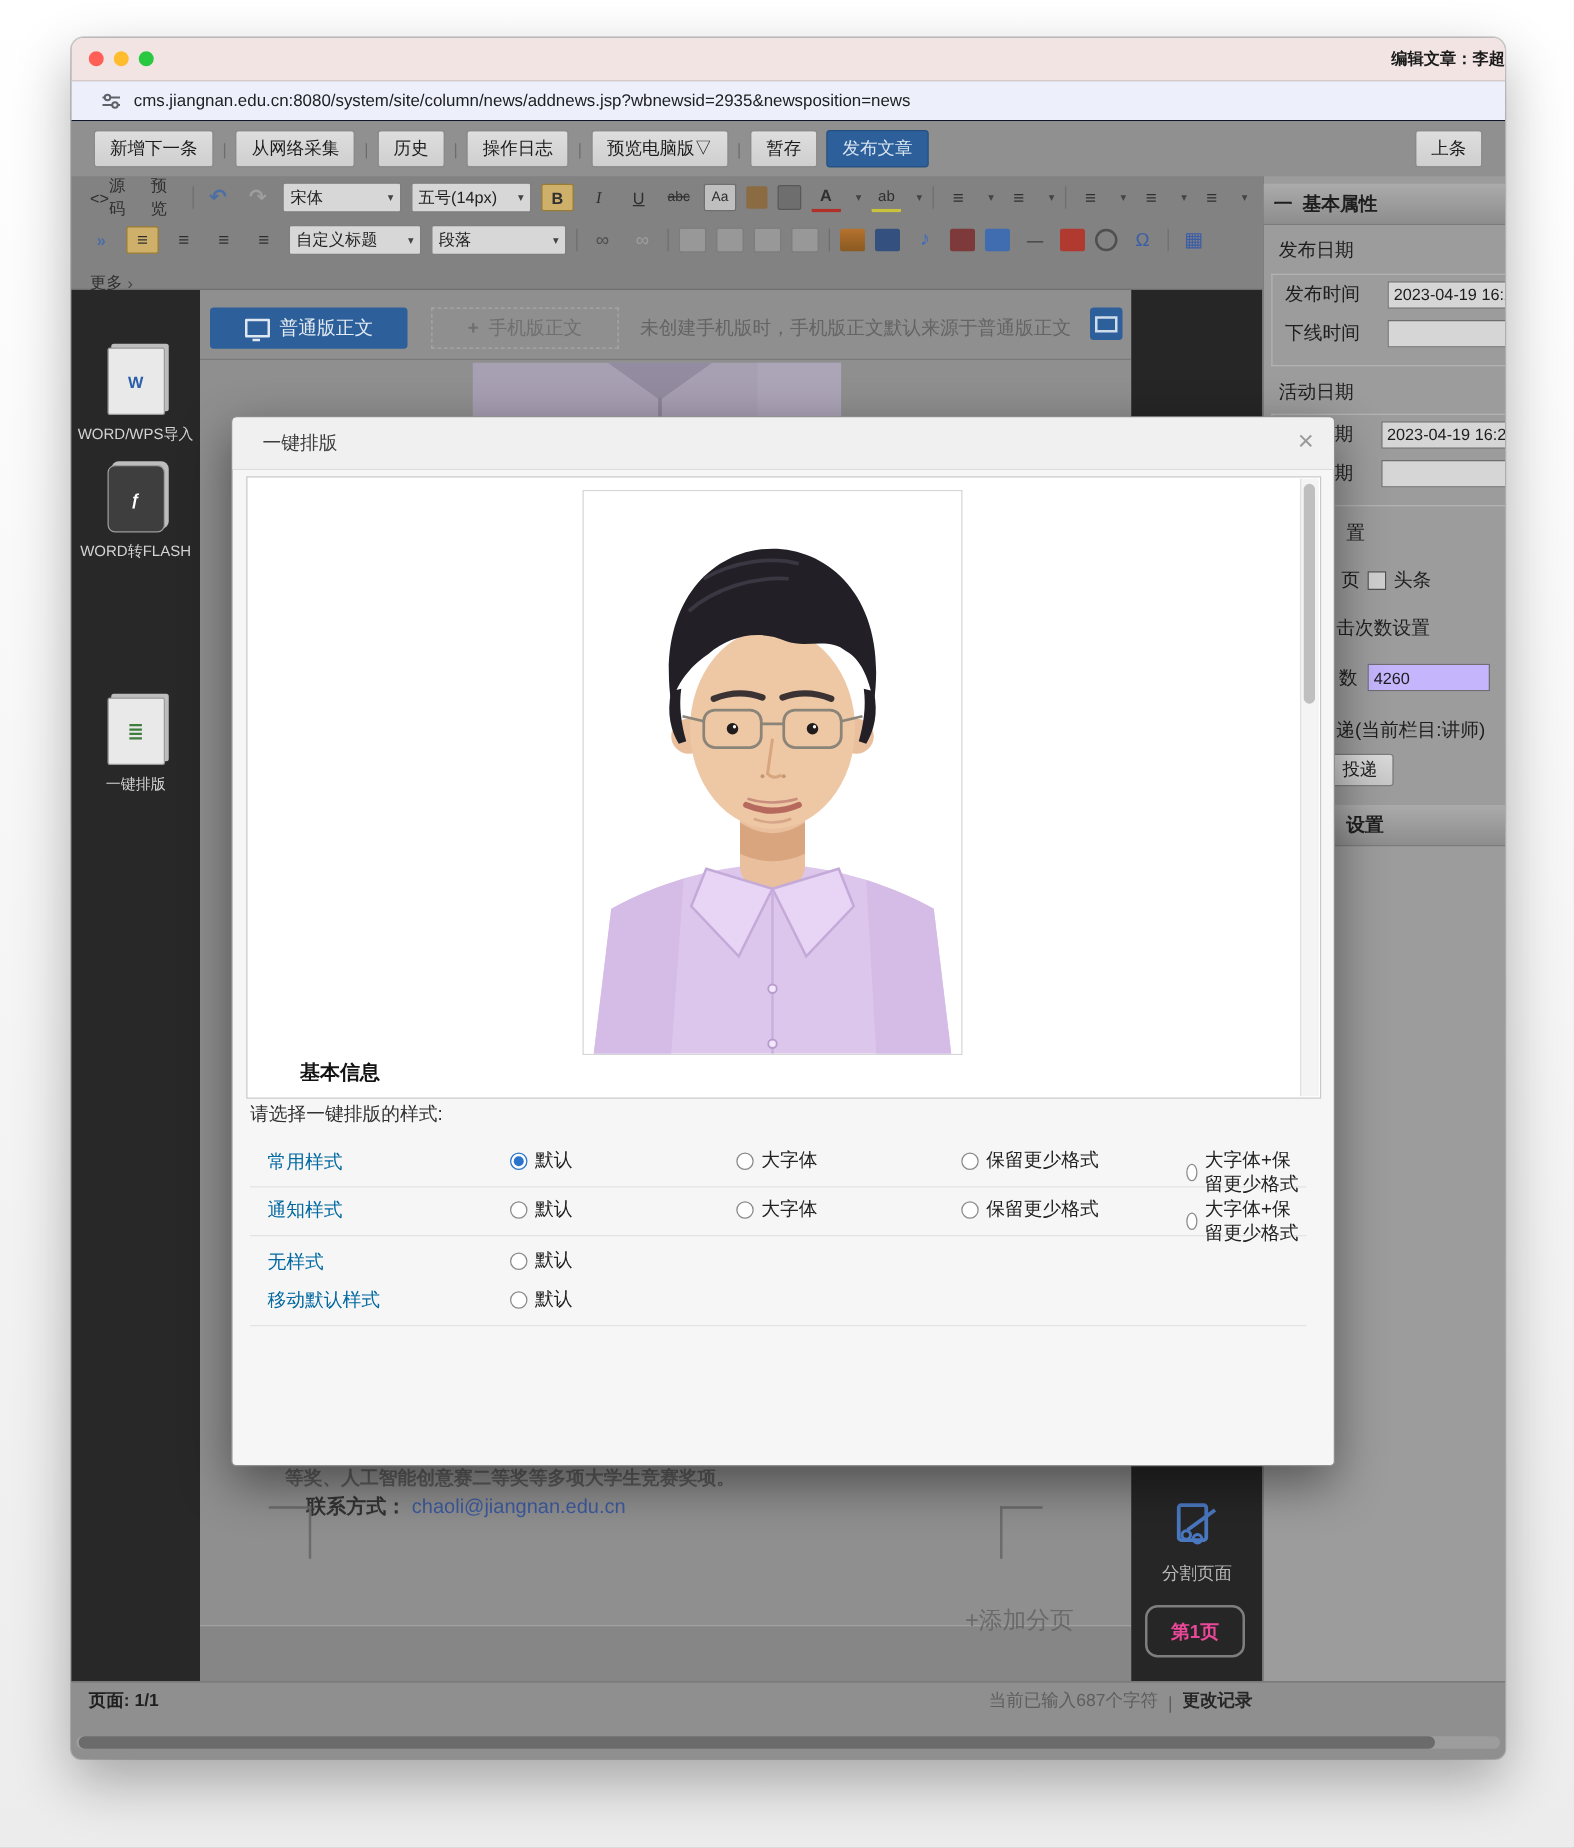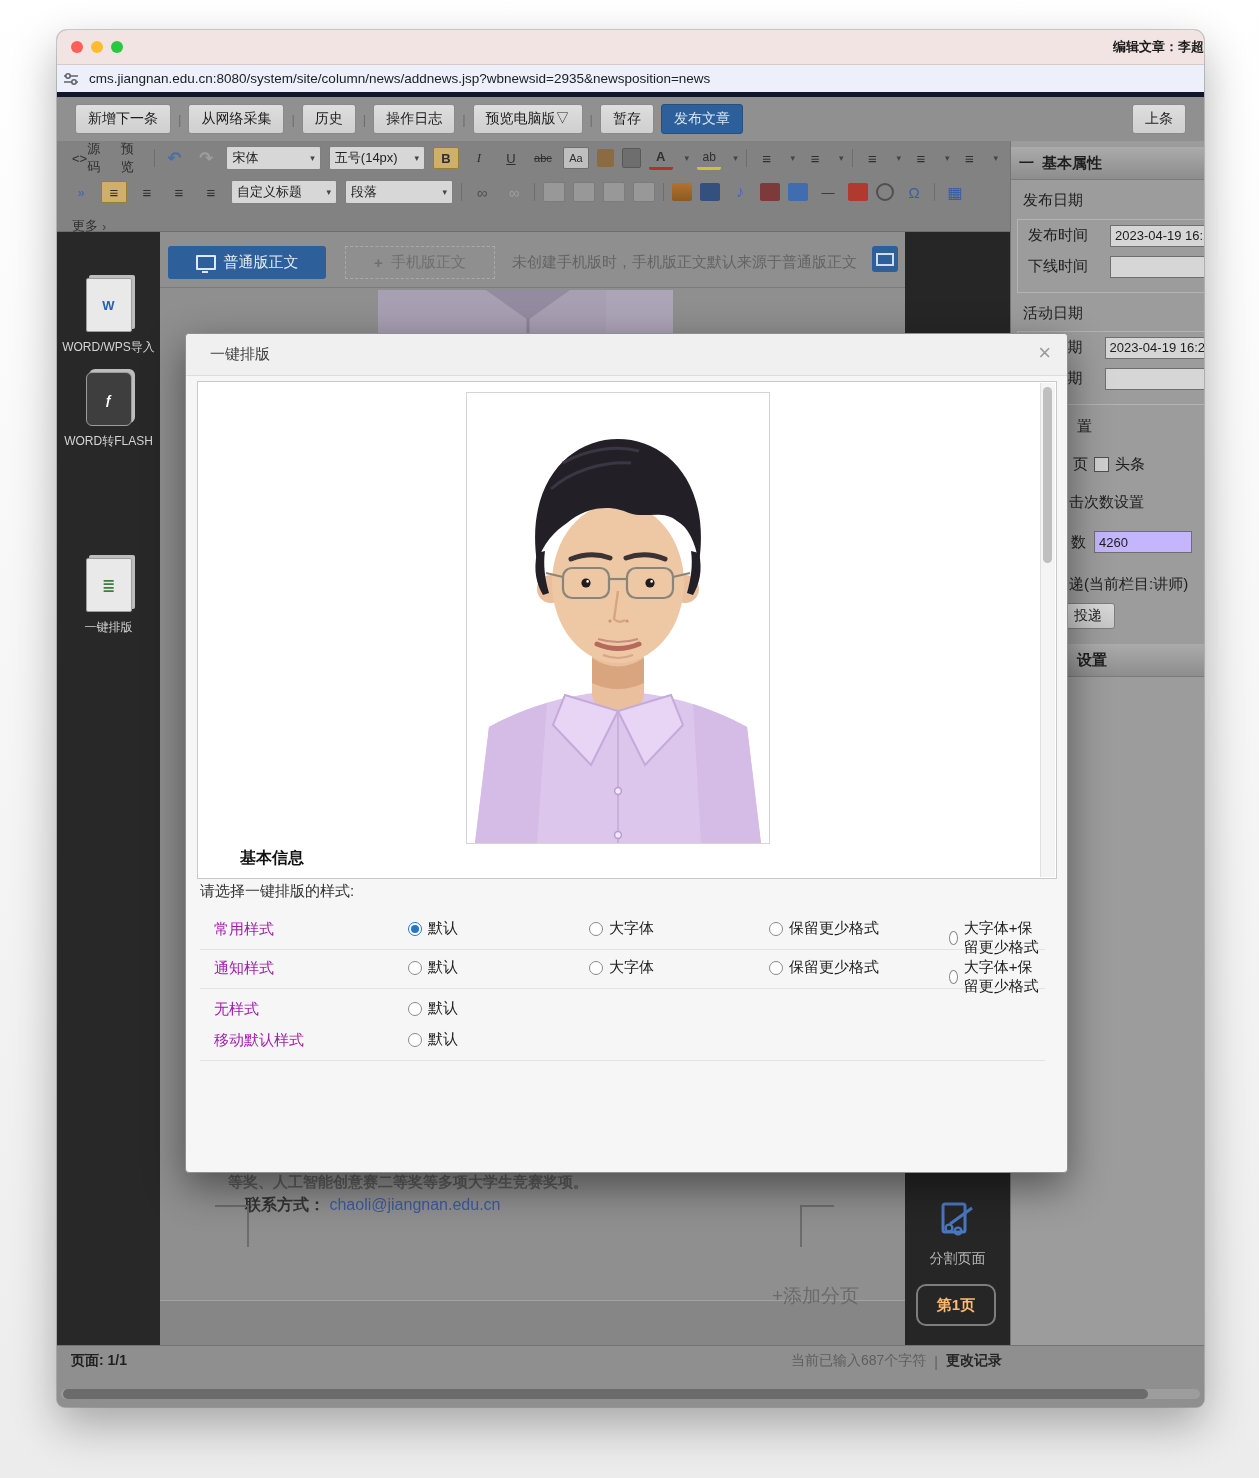--- a/index.html
+++ b/index.html
@@ -11,21 +11,21 @@
        border-radius:10px 10px 8px 8px;box-shadow:0 18px 45px rgba(0,0,0,.30),0 0 0 1px rgba(0,0,0,.18);
        background:#8f8f8f;overflow:hidden;}
   
   .titlebar{position:absolute;left:0;top:0;width:100%;height:34px;background:#f3e4e4;
             border-bottom:1px solid #d9caca;display:flex;align-items:center;justify-content:flex-end;}
   .tl{position:absolute;left:14px;top:11px;display:flex;gap:8px;}
   .tl i{width:12px;height:12px;border-radius:50%;display:block;}
   .title{font-size:13px;font-weight:bold;color:#1b1b1b;}
   
   .urlbar{position:absolute;left:0;top:35px;width:100%;height:32px;background:#edf0fa;
-          border-bottom:5px solid #0f172a;display:flex;align-items:center;gap:10px;padding:0 6px;box-sizing:border-box;}
+          border-bottom:1px solid #0f172a;display:flex;align-items:center;gap:10px;padding:0 24px;box-sizing:border-box;}
   .url{font-size:13.5px;color:#202124;}
   
   .actionbar{position:absolute;left:0;top:67px;width:100%;height:44px;background:#909090;
              display:flex;align-items:center;gap:7px;padding:0 18px;box-sizing:border-box;}
   .abtn{background:linear-gradient(#dedede,#cfcfcf);border:1px solid #8a8a8a;border-radius:3px;
         font-size:14px;color:#1d1d1d;padding:5px 12px;white-space:nowrap;}
   .abtn.primary{background:#2d5f9a;border-color:#24507f;color:#dbe6f2;}
   .asep{color:#6d6d6d;font-size:13px;}
   .aright{margin-left:auto;}
   
@@ -69,21 +69,21 @@
   .clipline{position:absolute;left:68px;top:941px;font-size:15px;font-weight:bold;color:#5c5c5c;white-space:nowrap;}
   .contact{position:absolute;left:85px;top:963px;font-size:16px;}
   .contact b{color:#333;}
   .contact a{color:#3d5aa0;text-decoration:none;}
   .pagebottom{position:absolute;left:0;top:1068px;width:745px;height:45px;background:#868686;border-top:1px solid #a2a2a2;}
   .addpage{position:absolute;left:612px;top:1051px;font-size:19px;color:#6a6a6a;}
   
   .strip{position:absolute;left:848px;top:202px;width:105px;height:1113px;background:#262626;}
   .splitlabel{position:absolute;left:0;top:1018px;width:105px;text-align:center;font-size:14px;color:#b9b9b9;}
   .pagechip{position:absolute;left:11px;top:1052px;width:80px;height:42px;border:2px solid #7e7e7e;border-radius:10px;
-            display:flex;align-items:center;justify-content:center;font-size:15px;font-weight:bold;color:#fdba74;box-sizing:border-box;}
+            display:flex;align-items:center;justify-content:center;font-size:15px;font-weight:bold;color:#ec4899;box-sizing:border-box;}
   
   .panel{position:absolute;left:953px;top:111px;width:194px;height:1204px;background:#9c9c9c;
          border-left:1px solid #747474;font-size:15px;color:#1e1e1e;box-sizing:border-box;}
   .phead{position:absolute;left:0;width:194px;height:33px;background:linear-gradient(#ababab,#8d8d8d);
          border-bottom:1px solid #7b7b7b;display:flex;align-items:center;gap:8px;padding:0 8px;box-sizing:border-box;
          font-weight:bold;font-size:15px;}
   .pgroup{position:absolute;left:6px;width:188px;border:1px solid #b3b3b3;border-right:none;box-sizing:border-box;}
   .prow{display:flex;align-items:center;gap:22px;height:31px;padding-left:10px;}
   .pinput{background:#d6d6d6;border:1px solid #6f6f6f;height:20px;font-size:13px;color:#1c1c1c;
           display:flex;align-items:center;padding:0 4px;white-space:nowrap;overflow:hidden;}
@@ -109,21 +109,21 @@
          font-size:15px;color:#3c3c3c;}
   .mclose{position:absolute;right:16px;top:8px;font-size:22px;color:#9a9a9a;line-height:1;}
   .pbox{position:absolute;left:11px;top:47px;width:860px;height:498px;background:#ffffff;border:1px solid #c9c9c9;box-sizing:border-box;}
   .photo{position:absolute;left:268px;top:10px;width:302px;height:450px;border:1px solid #d5d5d5;box-sizing:content-box;}
   .vtrack{position:absolute;right:1px;top:1px;width:14px;height:494px;background:#f4f4f4;border-left:1px solid #e0e0e0;}
   .vthumb{position:absolute;left:2px;top:4px;width:9px;height:176px;background:#bfbfbf;border-radius:5px;}
   .bheading{position:absolute;left:42px;top:466px;font-size:16px;font-weight:bold;color:#121212;text-align:center;}
   .mprompt{position:absolute;left:14px;top:548px;font-size:15px;color:#333;}
   .srow{position:absolute;left:14px;width:845px;height:39px;display:block;border-bottom:1px solid #e3e3e3;}
   .srow.nb{border-bottom:none;}
-  .srlabel{position:absolute;left:14px;top:10px;font-size:15px;color:#a21caf;}
+  .srlabel{position:absolute;left:14px;top:10px;font-size:15px;color:#0369a1;}
   .radio{position:absolute;top:9px;display:inline-flex;align-items:center;gap:6px;font-size:15px;color:#222;}
   .circ{width:14px;height:14px;border:1px solid #8a8a8a;border-radius:50%;background:#fff;position:relative;box-sizing:border-box;}
   .radio.selected .circ{border-color:#2b74cc;}
   .radio.selected .circ::after{content:"";position:absolute;left:2px;top:2px;right:2px;bottom:2px;
         background:#2b74cc;border-radius:50%;}
   .c1{left:208px;} .c2{left:389px;} .c3{left:569px;} .c4{left:749px;}
   .mbtns{position:absolute;left:0;top:800px;width:100%;display:flex;justify-content:center;gap:12px;}
   .mbtn{background:linear-gradient(#fdfdfd,#ececec);border:1px solid #b9b9b9;border-radius:3px;
         font-size:14px;color:#333;padding:7px 14px;}
   .pdivider{position:absolute;left:14px;width:845px;height:1px;background:#e3e3e3;}

